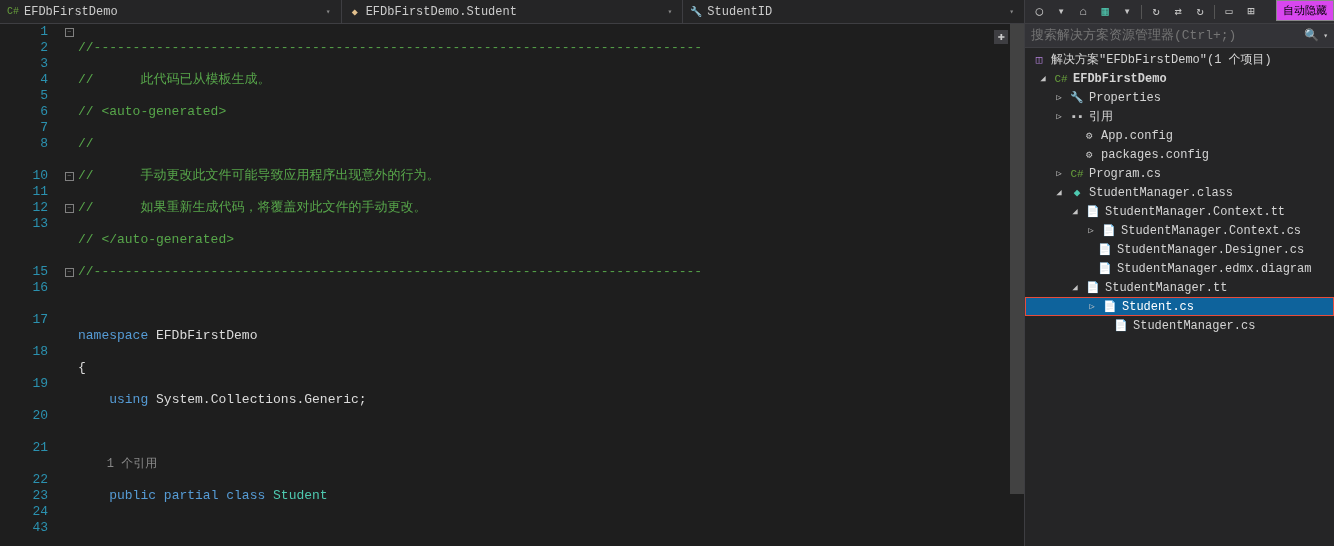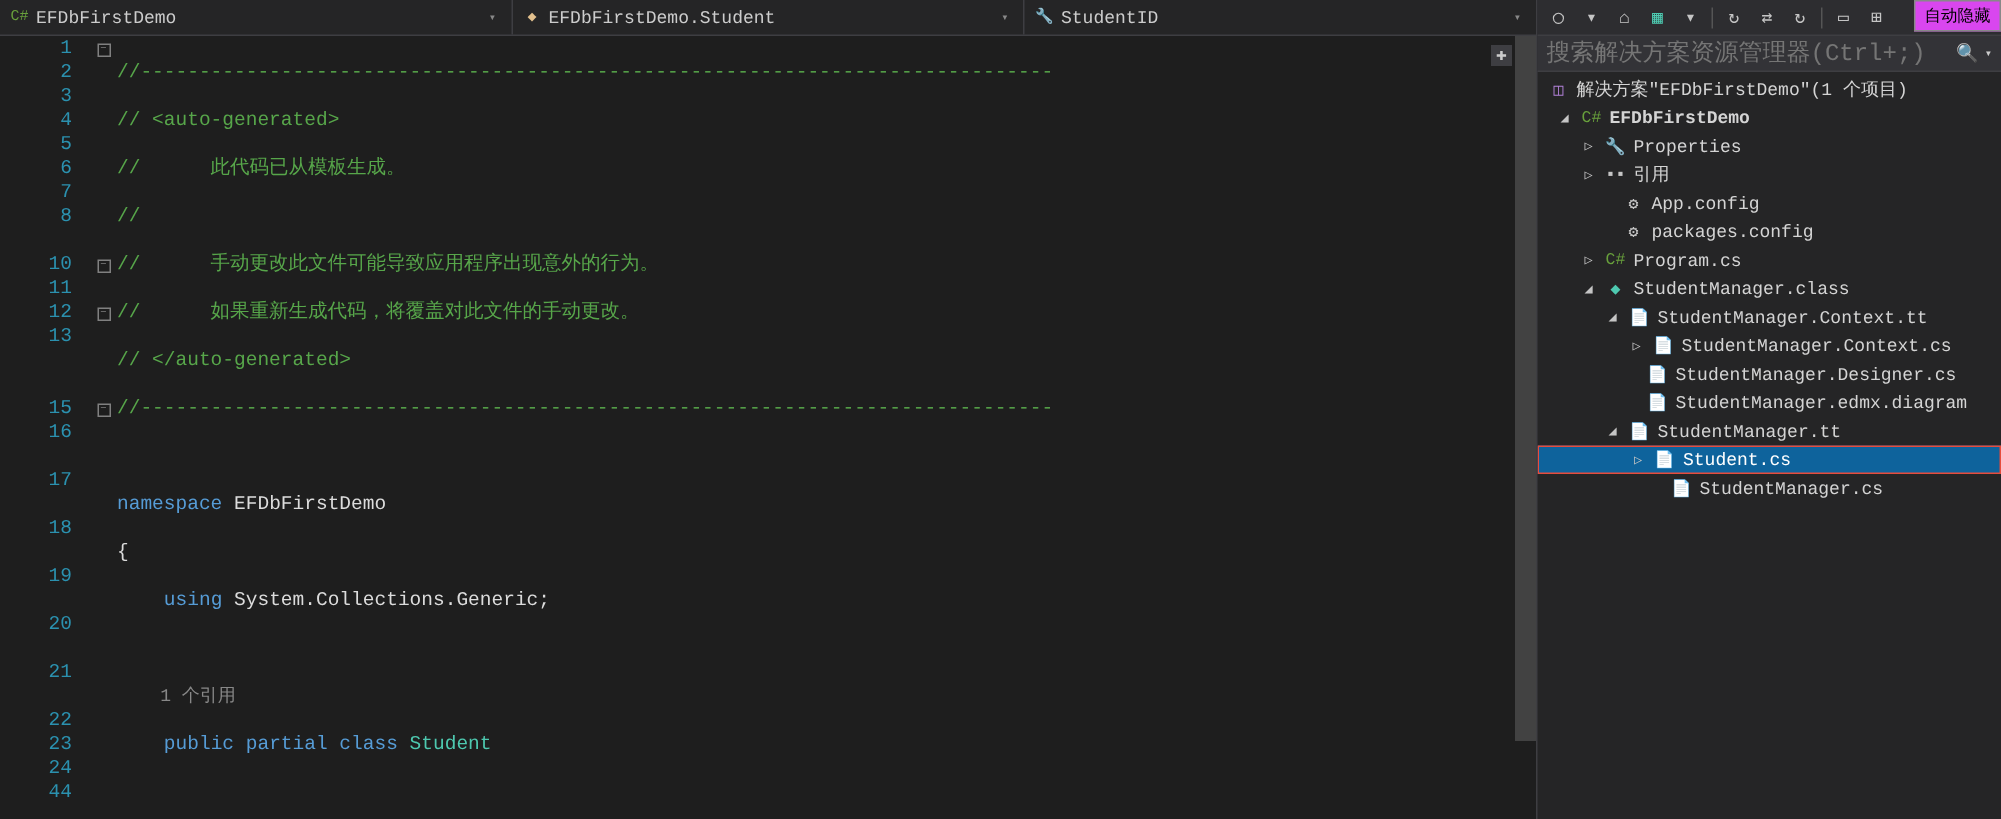--- a/index.html
+++ b/index.html
@@ -27,21 +27,21 @@
 .c-codelens { color: #888888; font-size: 12px; }
 .scrollbar-v { width: 14px; background: #1e1e1e; position: relative; }
 .scroll-thumb-v { position: absolute; width: 100%; background: #424242; top: 0; height: 90%; }
 .plus-icon { position: absolute; top: 6px; right: 2px; width: 14px; height: 14px; background: #3e3e42; color: #ccc; font-size: 12px; display: flex; align-items: center; justify-content: center; }
 .solution-pane { width: 310px; background: #252526; display: flex; flex-direction: column; border-left: 1px solid #3e3e42; }
 .se-toolbar { height: 24px; background: #2d2d30; display: flex; align-items: center; gap: 6px; padding: 0 6px; font-size: 12px; color: #ccc; border-bottom: 1px solid #3e3e42; }
 .se-toolbar .tb-sep { width: 1px; height: 14px; background: #555; }
 .se-toolbar .tb-btn { width: 16px; height: 16px; display: inline-flex; align-items: center; justify-content: center; cursor: pointer; color: #c5c5c5; }
 .auto-hide { position: absolute; right: 0; top: 0; background: #d946ef; color: #000; font-size: 11px; padding: 2px 6px; border: 1px solid #888; z-index: 10; }
 .se-search { height: 24px; background: #333337; display: flex; align-items: center; padding: 0 6px; border-bottom: 1px solid #3e3e42; position: relative; }
-.se-search input { flex: 1; background: transparent; border: none; color: #d946ef; font-size: 16px; outline: none; }
+.se-search input { flex: 1; background: transparent; border: none; color: #d946ef; font-size: 13px; outline: none; }
 .se-search .srch-ic { color: #ccc; font-size: 12px; }
 .se-tree { flex: 1; overflow: auto; font-size: 12px; padding-top: 2px; }
 .tree-row { display: flex; align-items: center; height: 19px; padding-left: 4px; cursor: pointer; gap: 4px; white-space: nowrap; }
 .tree-row.selected { background: #0e639c; color: #fff; border: 1px solid #e74c3c; box-sizing: border-box; }
 .tree-exp { width: 12px; color: #c5c5c5; font-size: 9px; text-align: center; }
 .tree-ic { width: 16px; text-align: center; font-size: 11px; }
 .tree-lbl { color: #d4d4d4; }
 .tree-row.selected .tree-lbl { color: #fff; }
 .bold { font-weight: bold; }
 .ic-sln { color: #b180d7; }
@@ -101,21 +101,21 @@
         <div></div>
       <div>19</div>
         <div></div>
         <div>20</div>
         <div></div>
         <div>21</div>
         <div></div>
         <div>22</div>
         <div>23</div>
         <div>24</div>
-        <div>44</div>
+        <div>43</div>
     </div>
     <div class="fold-col">
       <div><span class="fold-box">−</span></div>
       <div></div>
         <div></div>
         <div></div>
         <div></div>
         <div></div>
         <div></div>
         <div></div>
@@ -139,22 +139,22 @@
         <div></div>
         <div></div>
         <div></div>
         <div></div>
         <div></div>
         <div></div>
         <div></div>
     </div>
     <div class="code-lines">
 <div class="line"><span class="c-comment">//------------------------------------------------------------------------------</span></div>
+<div class="line"><span class="c-comment">//      此代码已从模板生成。</span></div>
 <div class="line"><span class="c-comment">// &lt;auto-generated&gt;</span></div>
-<div class="line"><span class="c-comment">//      此代码已从模板生成。</span></div>
 <div class="line"><span class="c-comment">//</span></div>
 <div class="line"><span class="c-comment">//      手动更改此文件可能导致应用程序出现意外的行为。</span></div>
 <div class="line"><span class="c-comment">//      如果重新生成代码，将覆盖对此文件的手动更改。</span></div>
 <div class="line"><span class="c-comment">// &lt;/auto-generated&gt;</span></div>
 <div class="line"><span class="c-comment">//------------------------------------------------------------------------------</span></div>
 <div class="line"></div>
 <div class="line"><span class="c-kw">namespace</span><span class="c-text"> EFDbFirstDemo</span></div>
 <div class="line"><span class="c-text">{</span></div>
 <div class="line"><span class="c-text">    </span><span class="c-kw">using</span><span class="c-text"> System.Collections.Generic;</span></div>
 <div class="line"></div>

